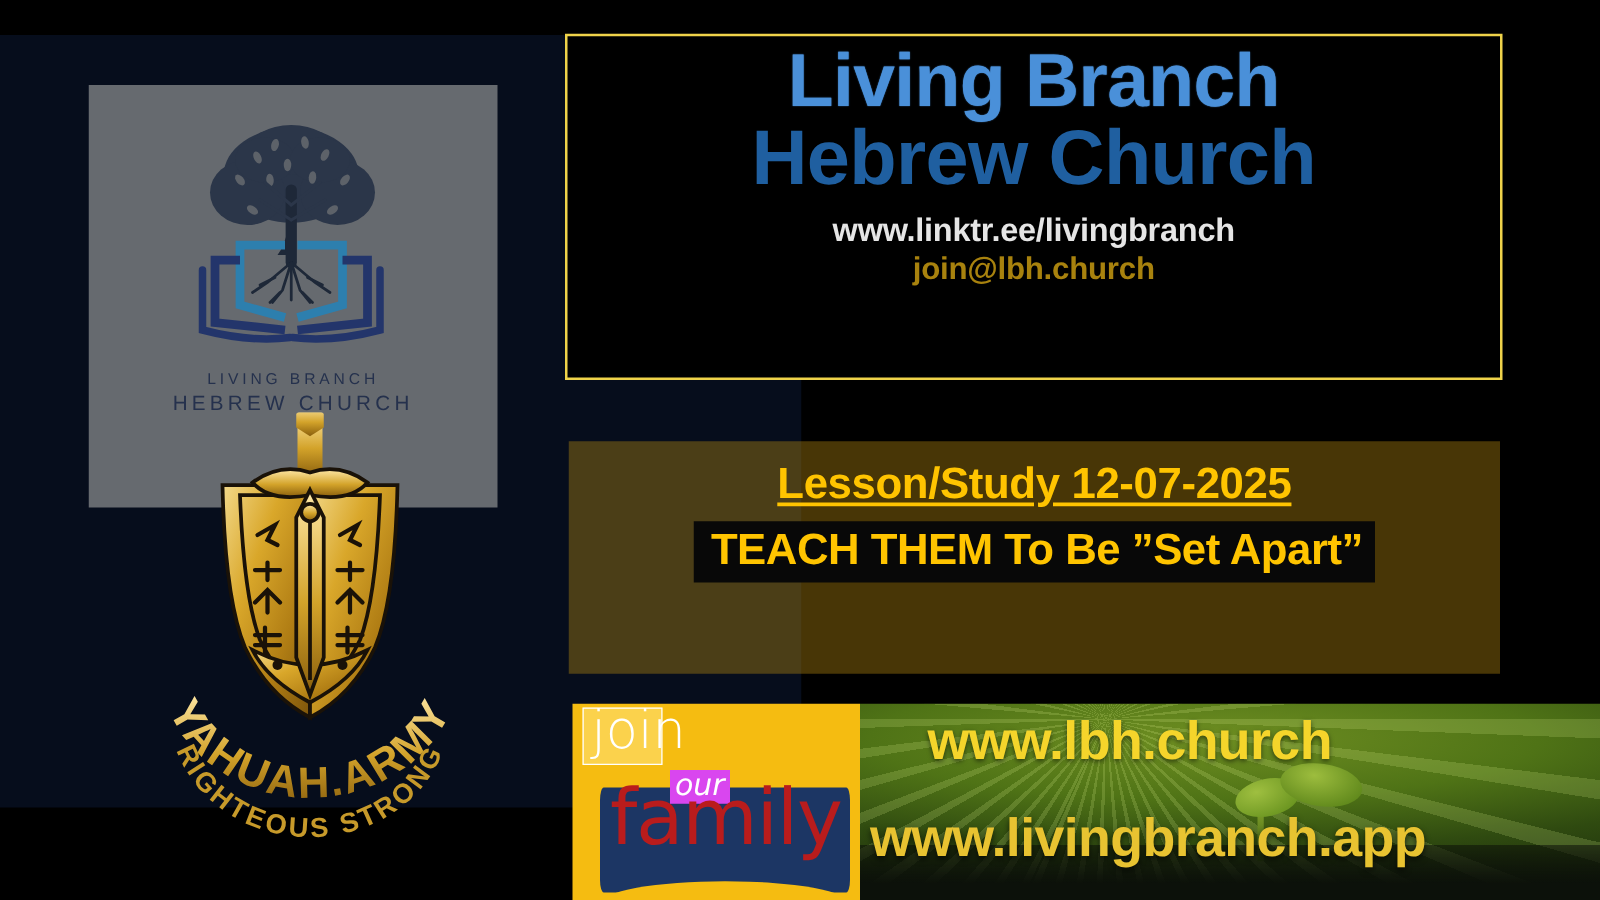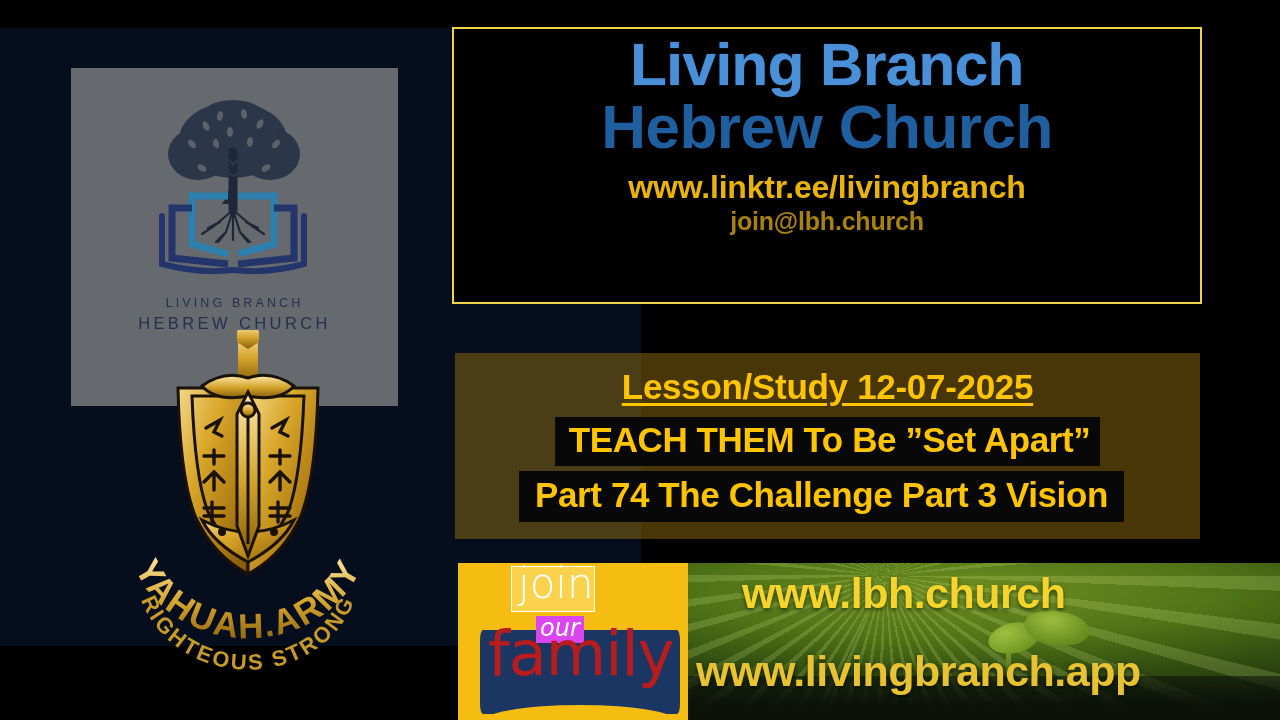--- a/index.html
+++ b/index.html
@@ -19,39 +19,39 @@
 
   .army-wrap{position:absolute;left:118px;top:330px;width:260px;height:350px;}
 
   
   .header-box{position:absolute;left:452px;top:27px;width:750px;height:277px;
      background:#000000;border:2px solid #efd34a;box-sizing:border-box;
      display:flex;flex-direction:column;align-items:center;justify-content:flex-start;padding-top:4px;}
   .hdr-l1{color:#4a90d9;font-size:60px;font-weight:bold;line-height:1.08;letter-spacing:-0.5px;
      text-shadow:0 0 1px #4a90d9;}
   .hdr-l2{color:#1f5fa0;font-size:62px;font-weight:bold;line-height:1.08;letter-spacing:-0.5px;margin-top:-4px;}
-  .hdr-url{color:#eab308;font-size:32px;font-weight:bold;margin-top:8px;letter-spacing:-0.2px;}
+  .hdr-url{color:#e5e5e5;font-size:26px;font-weight:bold;margin-top:8px;letter-spacing:-0.2px;}
   .hdr-mail{color:#a8820e;font-size:25px;font-weight:bold;margin-top:1px;letter-spacing:-0.2px;}
 
   
   .lesson-box{position:absolute;left:455px;top:341px;width:745px;height:186px;
      background:rgba(199,150,17,0.36);margin-top:12px;}
   .lesson-box .inner{position:absolute;inset:0;display:flex;flex-direction:column;align-items:center;}
   .lesson-date{margin-top:14px;color:#ffc400;font-size:35px;font-weight:bold;
      text-decoration:underline;text-underline-offset:4px;text-decoration-thickness:3px;letter-spacing:-0.3px;}
   .lesson-title{margin-top:10px;background:#080808;color:#ffc400;font-size:35px;font-weight:bold;
      padding:3px 10px 6px 14px;letter-spacing:-0.4px;white-space:nowrap;}
   .lesson-part{margin-top:5px;background:#080808;color:#ffc400;font-size:35px;font-weight:bold;
      padding:4px 16px 7px 16px;letter-spacing:-0.4px;white-space:nowrap;
      position:relative;left:-6px;}
 
   
   .join-card{position:absolute;left:458px;top:563px;width:230px;height:157px;background:#f5bc11;overflow:hidden;}
-  .join-word{position:absolute;left:8px;top:3px;width:84px;height:46px;background:#fbd24c;
-     border:1px solid #ffffff;box-sizing:border-box;margin-left:45px;}
+  .join-word{position:absolute;left:8px;top:3px;width:64px;height:46px;background:#fbd24c;
+     border:1px solid #ffffff;box-sizing:border-box;}
   .join-word span{position:absolute;left:6px;top:-6px;color:#ffffff;font-size:42px;font-weight:300;
      font-family:"DejaVu Sans",sans-serif;letter-spacing:0px;line-height:46px;}
   .our-word{position:absolute;left:78px;top:53px;width:48px;height:27px;background:#d946ef;font-style:italic;}
   .our-word span{position:absolute;left:4px;top:-3px;color:#ffffff;font-size:24px;font-weight:400;
      font-family:"DejaVu Sans",sans-serif;line-height:30px;}
   .family-banner{position:absolute;left:22px;top:67px;width:200px;height:84px;background:#1c3664;
      border-radius:3px/10px;}
   .family-banner::after{content:"";position:absolute;left:0;bottom:-9px;width:100%;height:18px;
      background:#f5bc11;border-radius:50%/100% 100% 0 0;}
   .family-word{position:absolute;left:30px;top:60px;color:#b91c1c;font-size:62px;font-weight:normal;
@@ -225,21 +225,20 @@
     <div class="hdr-l1">Living Branch</div>
     <div class="hdr-l2">Hebrew Church</div>
     <div class="hdr-url">www.linktr.ee/livingbranch</div>
     <div class="hdr-mail">join@lbh.church</div>
   </div>
 
   <div class="lesson-box">
     <div class="inner">
       <div class="lesson-date">Lesson/Study 12-07-2025</div>
       <div class="lesson-title">TEACH THEM To Be ”Set Apart”</div>
-      <div class="lesson-part">Part 74 The Challenge Part 3 Vision</div>
     </div>
   </div>
 
   <div class="join-card">
     <div class="join-word">
       <span>join</span>
     </div>
     <div class="family-banner"></div>
     <div class="our-word">
       <span>our</span>

